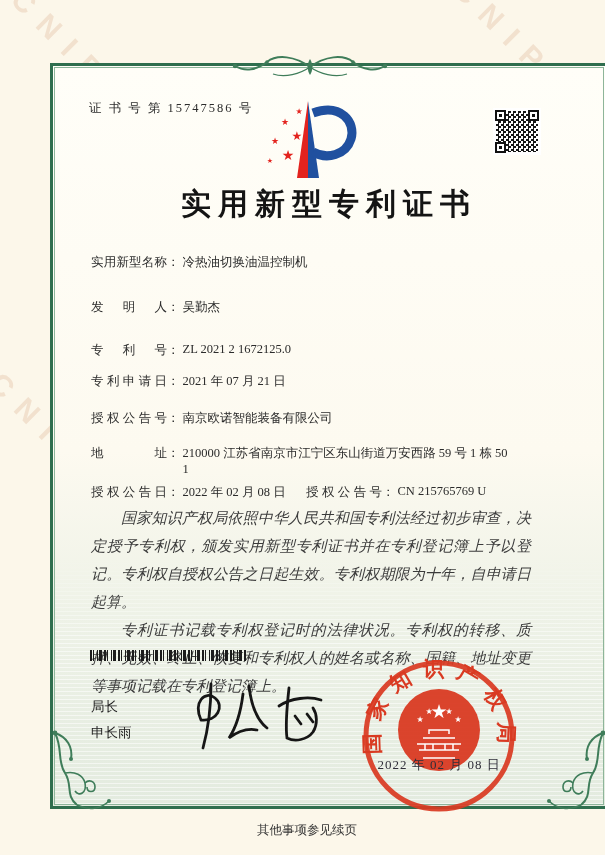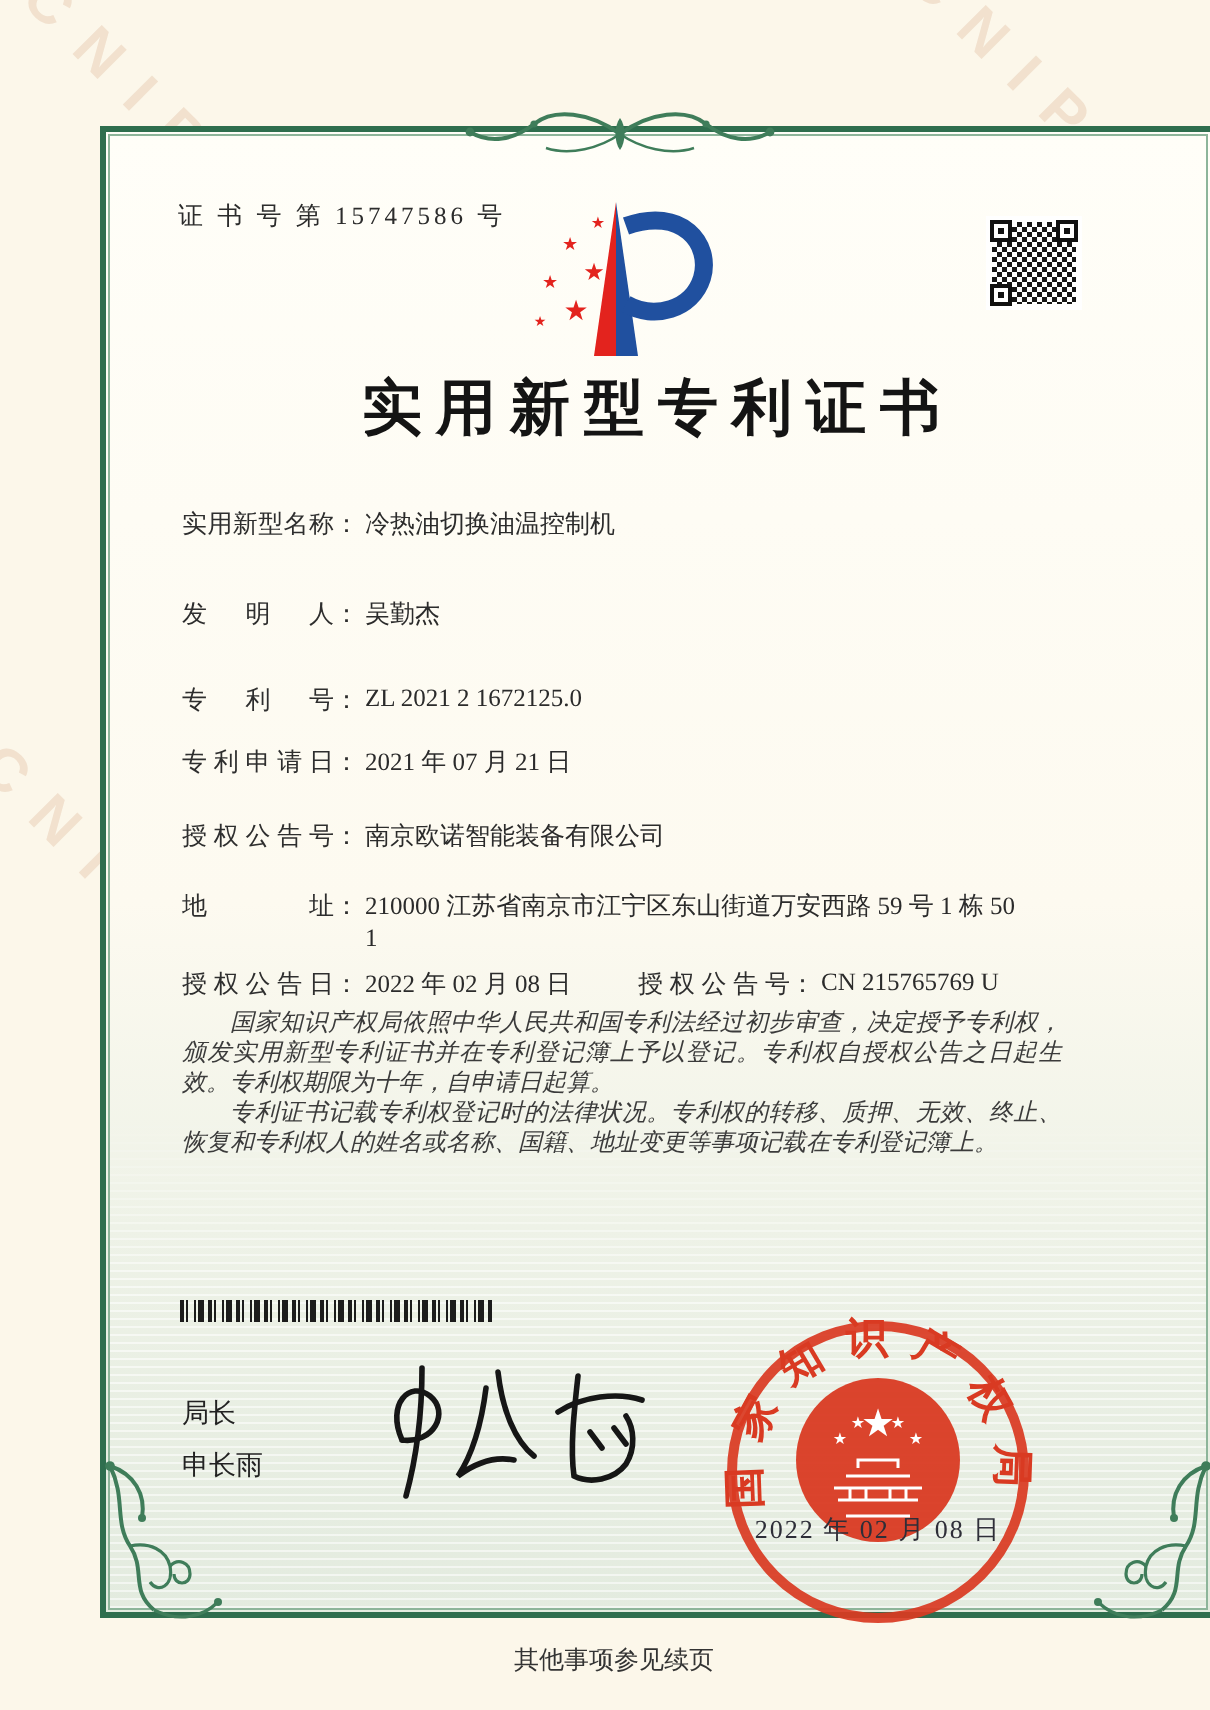--- a/index.html
+++ b/index.html
@@ -49,25 +49,25 @@
     font-size:30px;font-weight:700;letter-spacing:7px;color:#141414;
   }
   
   .field-row{position:absolute;left:38px;font-size:12.5px;white-space:nowrap;}
   .flabel{
     display:inline-block;width:76px;vertical-align:top;
     text-align:justify;text-align-last:justify;color:#2e2e2e;
   }
   .colon{margin:0 3px 0 0;}
   .fvalue{display:inline-block;vertical-align:top;white-space:pre-line;max-width:388px;color:#2b2b2b;}
-  .pair2{position:absolute;left:228px;top:0;white-space:nowrap;}
+  .pair2{position:absolute;left:215px;top:0;white-space:nowrap;}
   
   .body-text{
     position:absolute;left:38px;top:438px;width:440px;
-    font-size:12px;line-height:15px;font-style:italic;color:#3b3b3b;text-align:justify;
+    font-size:15px;line-height:28px;font-style:italic;color:#3b3b3b;text-align:justify;
   }
   .body-text p{margin:0;text-indent:2em;}
   
   .barcode{
     position:absolute;left:37px;top:584px;width:156px;height:11px;
     background-image:repeating-linear-gradient(90deg,#1c1c1c 0 2px,transparent 2px 3px,#1c1c1c 3px 4px,transparent 4px 7px,#1c1c1c 7px 8px,transparent 8px 9px,#1c1c1c 9px 12px,transparent 12px 14px);
   }
   .sig-title{position:absolute;left:38px;top:632px;font-family:"Liberation Sans","DejaVu Sans",sans-serif;font-size:13.5px;color:#222;}
   .sig-name{position:absolute;left:38px;top:658px;font-family:"Liberation Sans","DejaVu Sans",sans-serif;font-size:13.5px;color:#222;}
   .signature{position:absolute;left:118px;top:610px;}

